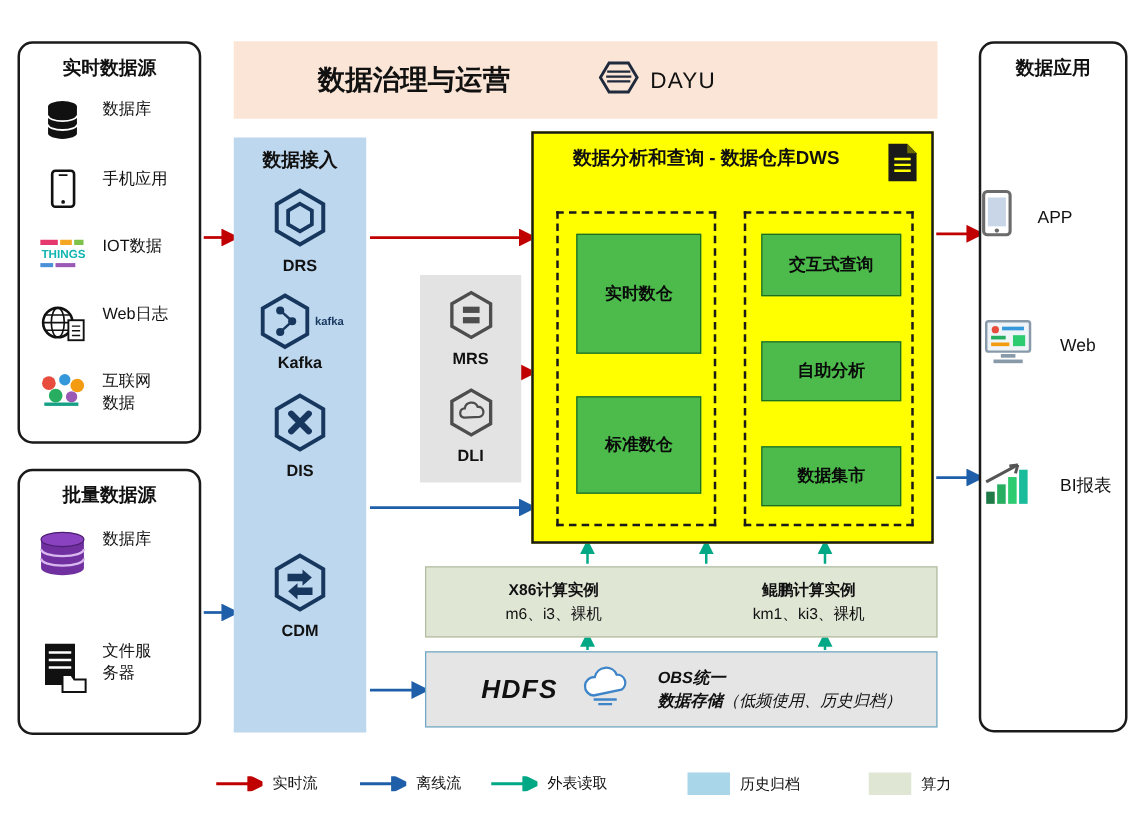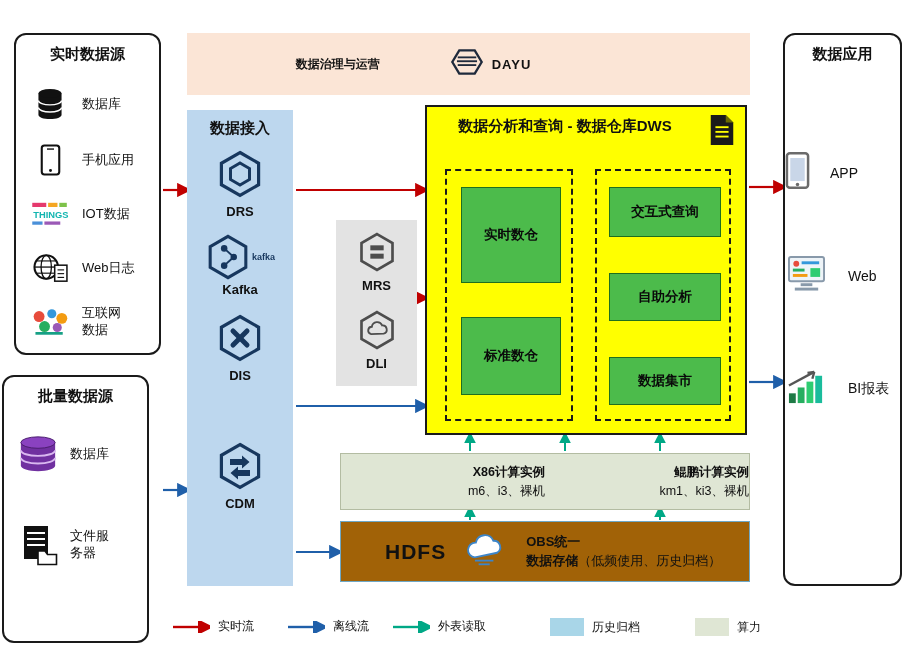--- a/index.html
+++ b/index.html
@@ -4,52 +4,52 @@
 <style>
   html,body { margin:0; padding:0; background:#fff; }
   .canvas {
     position:relative; width:914px; height:651px; background:#fff; overflow:hidden;
     font-family:"Liberation Sans","DejaVu Sans",sans-serif; color:#111;
   }
   .panel { position:absolute; box-sizing:border-box; }
   .white-panel { background:#fff; border:2px solid #1a1a1a; border-radius:12px; }
   .panel-title { text-align:center; font-weight:bold; font-size:15px; margin-top:10px; }
 
-  .src-row { position:absolute; left:10px; right:4px; display:flex; align-items:center; gap:8px; }
+  .src-row { position:absolute; left:10px; right:4px; display:flex; align-items:flex-start; gap:8px; }
   .src-row .ic { flex:0 0 48px; display:flex; justify-content:center; align-items:center; }
   .src-row .lbl { font-size:13px; line-height:1.3; }
   .w46 { width:48px; }
 
   .gov-bar { left:187px; top:33px; width:563px; height:62px; background:#fbe5d6;
     display:flex; align-items:center; justify-content:center; gap:70px; padding-right:110px; }
-  .gov-title { font-weight:bold; font-size:12px; }
+  .gov-title { font-weight:bold; font-size:22px; }
   .dayu-wrap { display:flex; align-items:center; gap:8px; }
-  .dayu-text { font-weight:bold; font-size:13px; letter-spacing:1px; }
+  .dayu-text { font-weight:normal; font-size:18px; letter-spacing:1px; }
 
   .ingestion { left:187px; top:110px; width:106px; height:476px; background:#bdd7ee; }
   .ing-item { position:absolute; left:0; width:100%; display:flex; flex-direction:column; align-items:center; }
   .ing-label { font-weight:bold; font-size:13px; margin-top:2px; }
   .kafka-wrap { display:flex; align-items:center; }
   .kafka-mark { font-size:9px; font-weight:bold; color:#17375e; margin-left:1px; }
 
   .procbox { left:325px; top:220px; width:81px; height:166px; background:#e3e3e3;margin-left:11px; }
 
   .dws { left:425px; top:105px; width:322px; height:330px; background:#ffff00; border:2px solid #1a1a1a; }
   .dws-title { position:absolute; top:10px; left:8px; right:50px; text-align:center; font-weight:bold; font-size:15px; }
   .dws-doc { position:absolute; top:6px; right:8px; }
   .dashed-group { position:absolute; border:2px dashed #1a1a1a; box-sizing:border-box; }
   .green-box { position:absolute; background:#4cbb4b; border:1px solid #1f6f1f; display:flex; align-items:center;
     justify-content:center; font-weight:bold; font-size:13.5px; color:#0a0a0a; box-sizing:border-box; }
 
   .compute { left:340px; top:453px; width:410px; height:57px; background:#dfe6d4; border:1px solid #b3bca2; display:flex; }
-  .compute-col { flex:1; display:flex; flex-direction:column; align-items:flex-end; justify-content:center; font-size:12.5px; line-height:1.45; }
+  .compute-col { flex:1; display:flex; flex-direction:column; align-items:center; justify-content:center; font-size:12.5px; line-height:1.45; }
   .compute-title { font-weight:bold; }
 
-  .storage { left:340px; top:521px; width:410px; height:61px; background:#a16207; border:1px solid #6fa8c6;
-    display:flex; align-items:center; gap:16px; padding-left:44px; }
+  .storage { left:340px; top:521px; width:410px; height:61px; background:#e5e5e5; border:1px solid #6fa8c6;
+    display:flex; align-items:center; gap:16px; padding-left:44px;font-style:italic; }
   .hdfs-label { font-size:21px; font-weight:bold; letter-spacing:1px; }
   .obs-block { font-size:13px; line-height:1.4; }
   .obs-bold { font-weight:bold; }
 
   .apps { left:783px; top:33px; width:119px; height:553px; }
   .app-item { position:absolute; left:0; width:100%; display:flex; flex-direction:row; align-items:center; gap:20px; }
   .app-label { font-size:14px; }
 
   .legend-item { position:absolute; top:618px; display:flex; align-items:center; gap:8px; font-size:12px; }
   .swatch { width:34px; height:18px; display:inline-block; }
@@ -171,21 +171,21 @@
           <circle cx="35" cy="12" r="6" fill="#f39c12"></circle>
           <circle cx="16" cy="21" r="6" fill="#27ae60"></circle>
           <circle cx="30" cy="22" r="5" fill="#9b59b6"></circle>
           <rect x="6" y="27" width="30" height="3" fill="#16a085"></rect>
         </svg>
       </span>
       <span class="lbl w46">互联网数据</span>
     </div>
   </div>
 
-  <div class="panel white-panel" style="left:2px;top:375px;width:147px;height:268px;">
+  <div class="panel white-panel" style="left:14px;top:375px;width:147px;height:213px;">
     <div class="panel-title">批量数据源</div>
     <div class="src-row" style="top:46px;height:62px;">
       <span class="ic">
         <svg viewBox="0 0 46 42" width="44" height="40">
           <path d="M5 9 v24 c0 3.3 8 6 18 6 s18-2.7 18-6 V9" fill="#7030a0"></path>
           <ellipse cx="23" cy="9" rx="18" ry="6" fill="#8a42c0" stroke="#4a1d6e" stroke-width="1"></ellipse>
           <path d="M5 17 c0 3.3 8 6 18 6 s18-2.7 18-6 M5 25 c0 3.3 8 6 18 6 s18-2.7 18-6" stroke="#d9b8f0" stroke-width="2" fill="none"></path>
         </svg>
       </span>
       <span class="lbl">数据库</span>

